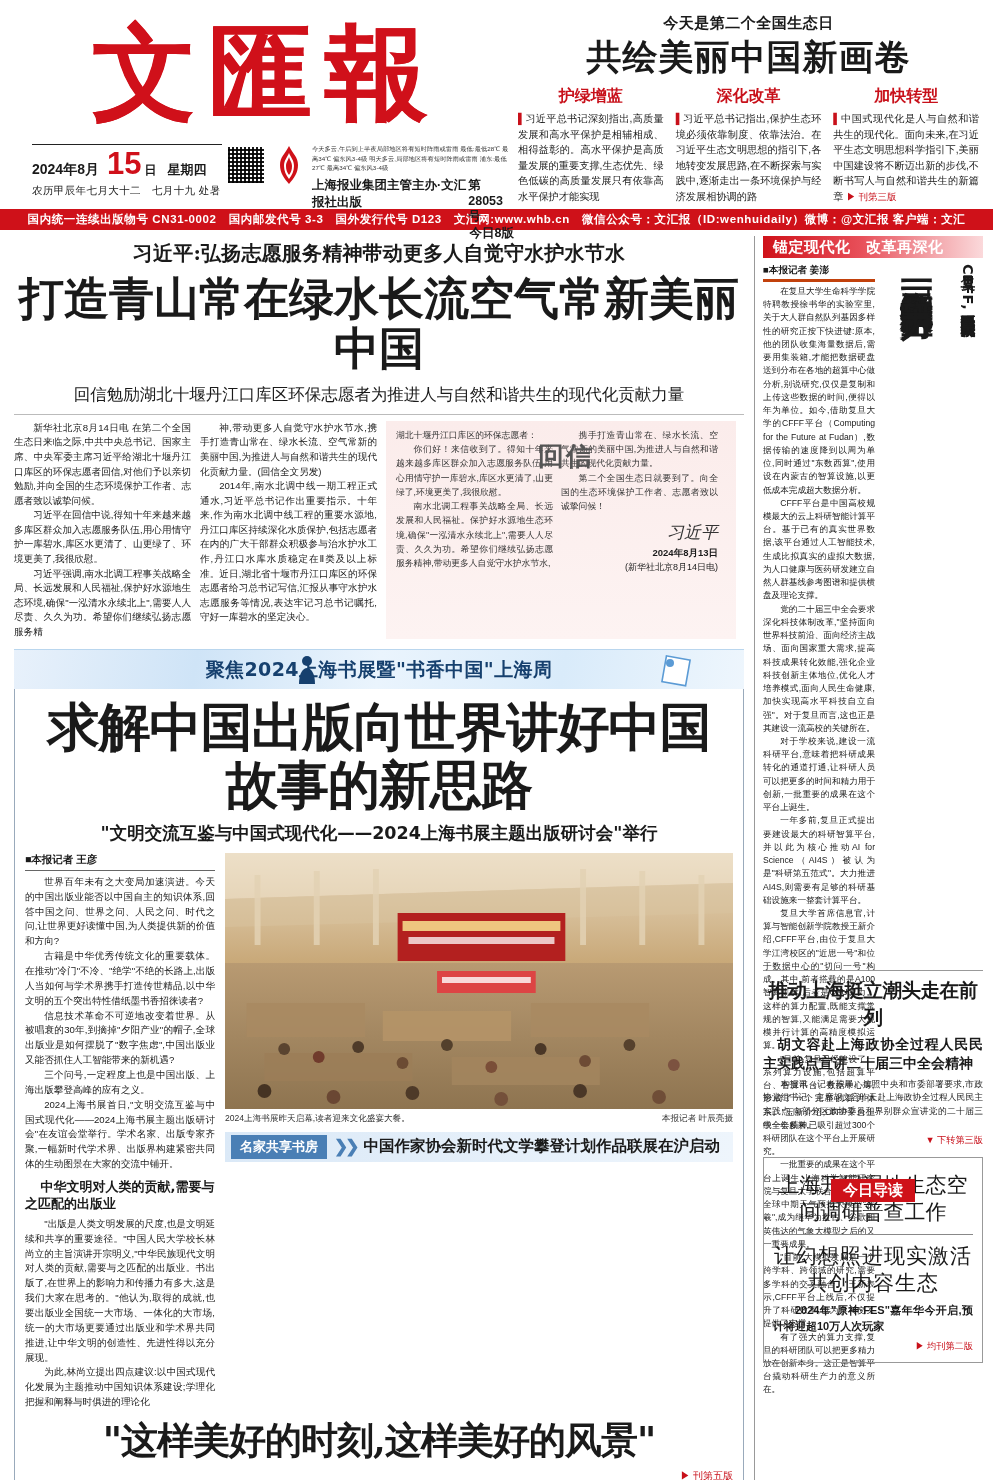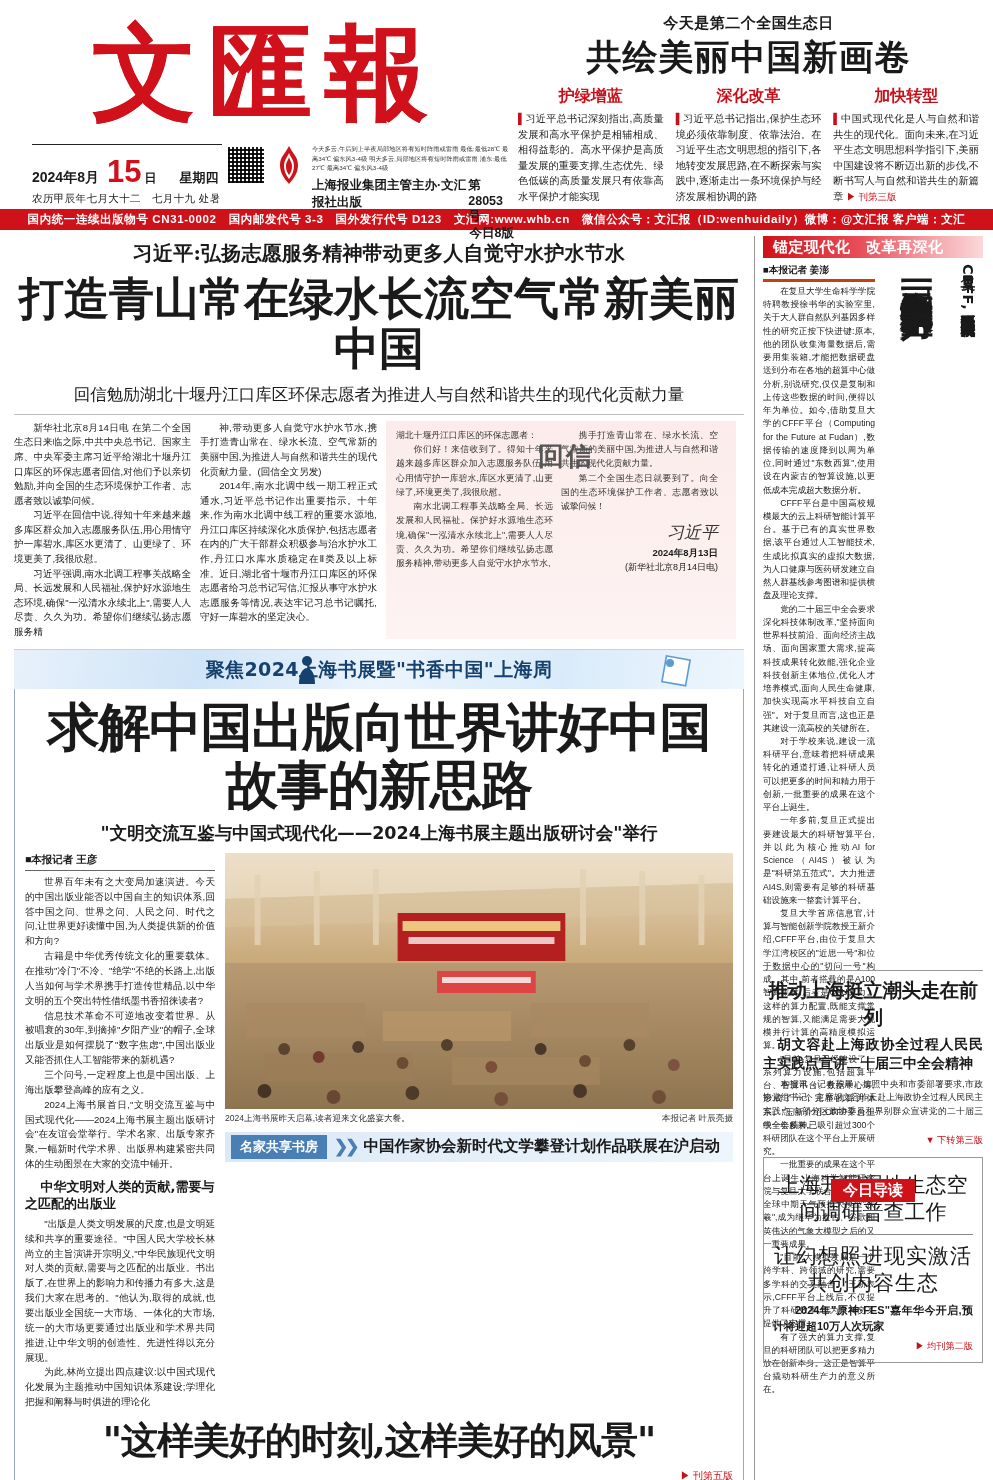--- a/index.html
+++ b/index.html
@@ -23,25 +23,25 @@
     font-size: 104px;
     color: #d0101a;
     letter-spacing: 12px;
     line-height: 1.25;
     padding-left: 78px;
     margin-top: 2px;
     text-shadow: 0.5px 0 0 #d0101a;
   }
   .mh-bottom { display:flex; align-items:flex-start; margin-top: 6px; padding-left: 18px; }
   .date-block { width: 190px; }
-  .date-line1 { display:flex; align-items:baseline; border-top: 1.5px solid #222; padding-top:11px;text-align:center; }
+  .date-line1 { display:flex; align-items:baseline; border-top: 1.5px solid #222; padding-top:3px;text-align:center; }
   .date-ym { font-size: 14px; font-weight:bold; font-family:"Liberation Sans",sans-serif; }
   .date-day { font-size: 31px; font-weight: bold; color:#d0101a; font-family:"Liberation Sans",sans-serif; margin: 0 3px 0 8px; line-height:1; }
   .date-ri { font-size: 12px; font-weight:bold; font-family:"Liberation Sans",sans-serif; }
-  .date-week { font-size: 13px; font-weight:bold; font-family:"Liberation Sans",sans-serif; margin-left:23px; }
+  .date-week { font-size: 13px; font-weight:bold; font-family:"Liberation Sans",sans-serif; margin-left:11px; }
   .date-lunar { font-size: 10.5px; margin-top: 5px; letter-spacing:0.4px; font-family:"Liberation Sans",sans-serif;}
   .qr { width: 38px; height: 38px; margin: 2px 7px 0 5px; background:
         repeating-linear-gradient(90deg,#1a1a1a 0 2px,#fff 2px 4px),
         repeating-linear-gradient(0deg,#1a1a1a 0 2px,transparent 2px 4px);
         background-blend-mode: multiply; border: 1px solid #fff; }
   .flame { width: 34px; height: 40px; margin-top:1px; position:relative; }
   .flame svg { width:34px; height:40px; }
   .mh-right-info { flex:1; padding-left: 6px; }
   .weather { font-size: 6.2px; line-height: 1.55; color:#333; letter-spacing:0.1px; font-family:"Liberation Sans",sans-serif; }
   .pub-line { font-size: 12.5px; font-weight: bold; margin-top: 4px; font-family:"Liberation Sans",sans-serif; display:flex; justify-content:space-between;}

